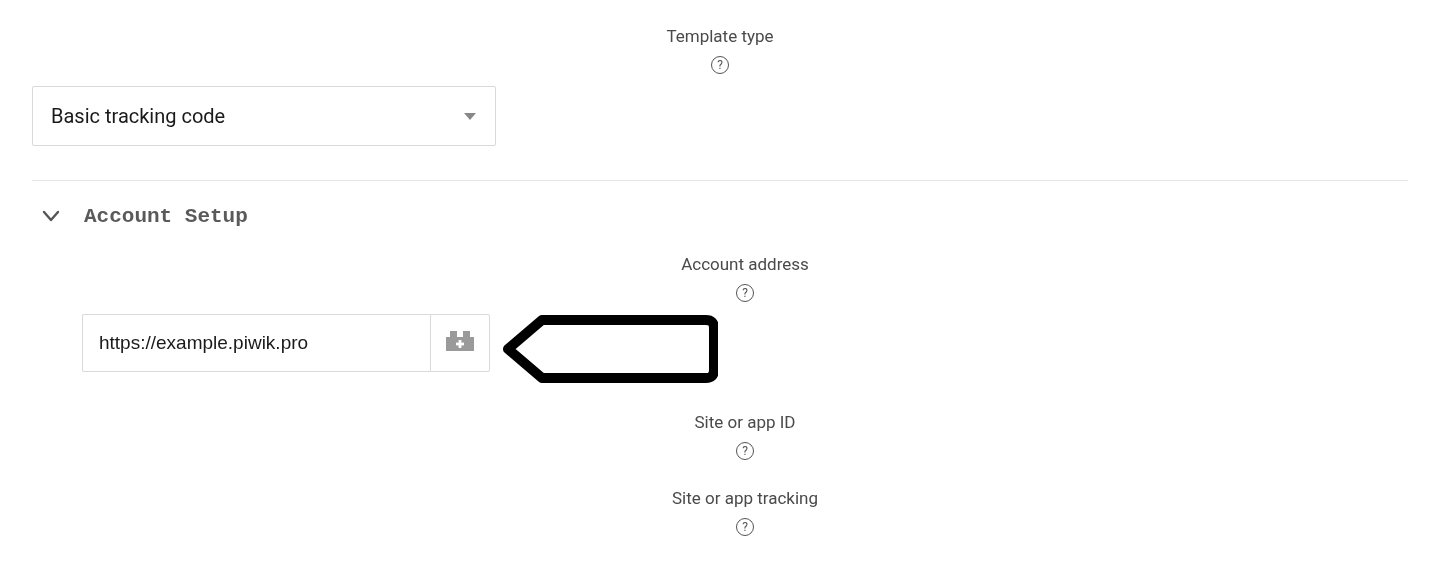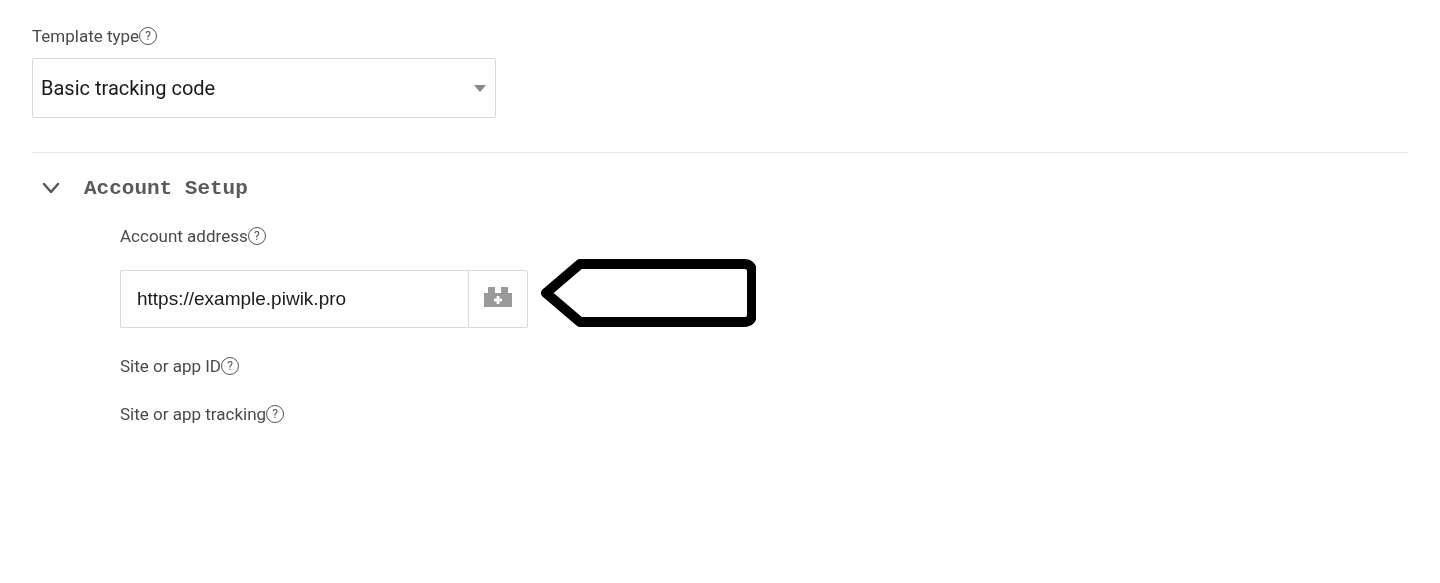--- a/index.html
+++ b/index.html
@@ -13,23 +13,25 @@
     height: 583px;
   }
   .page {
     padding: 26px 32px 0 32px;
   }
 
   
   .field-label {
     display: flex;
     align-items: center;
+    gap: 10px;
     font-size: 17px;
     color: #4a4a4a;
     margin-bottom: 12px;
+    flex-direction: column;
   }
   .help {
     width: 18px;
     height: 18px;
     border: 1.6px solid #555;
     border-radius: 50%;
     display: inline-flex;
     align-items: center;
     justify-content: center;
     font-size: 12px;
@@ -40,21 +42,21 @@
 
   
   .select-box {
     width: 464px;
     height: 60px;
     border: 1px solid #d9d9d9;
     border-radius: 2px;
     display: flex;
     align-items: center;
     justify-content: space-between;
-    padding: 0 8px;
+    padding: 0 18px;
     cursor: pointer;
     background: #fff;
   }
   .select-value {
     font-size: 20px;
     color: #1a1a1a;
   }
   .caret-down {
     color: #888;
   }
@@ -82,25 +84,25 @@
     font-weight: 600;
     color: #5a5a5a;
     font-family: Liberation Mono, monospace;
   }
 
   
   .indent {
     padding-left: 50px;
   }
 
-  .field-block { margin-bottom: 28px; margin-left: 38px; }
+  .field-block { margin-bottom: 28px; }
 
   .input-row {
     display: flex;
-    align-items: flex-end;
+    align-items: flex-start;
     gap: 10px;
   }
   .input-group {
     display: flex;
     width: 408px;
     height: 58px;
   }
   .text-input {
     flex: 1;
     border: 1px solid #d9d9d9;

